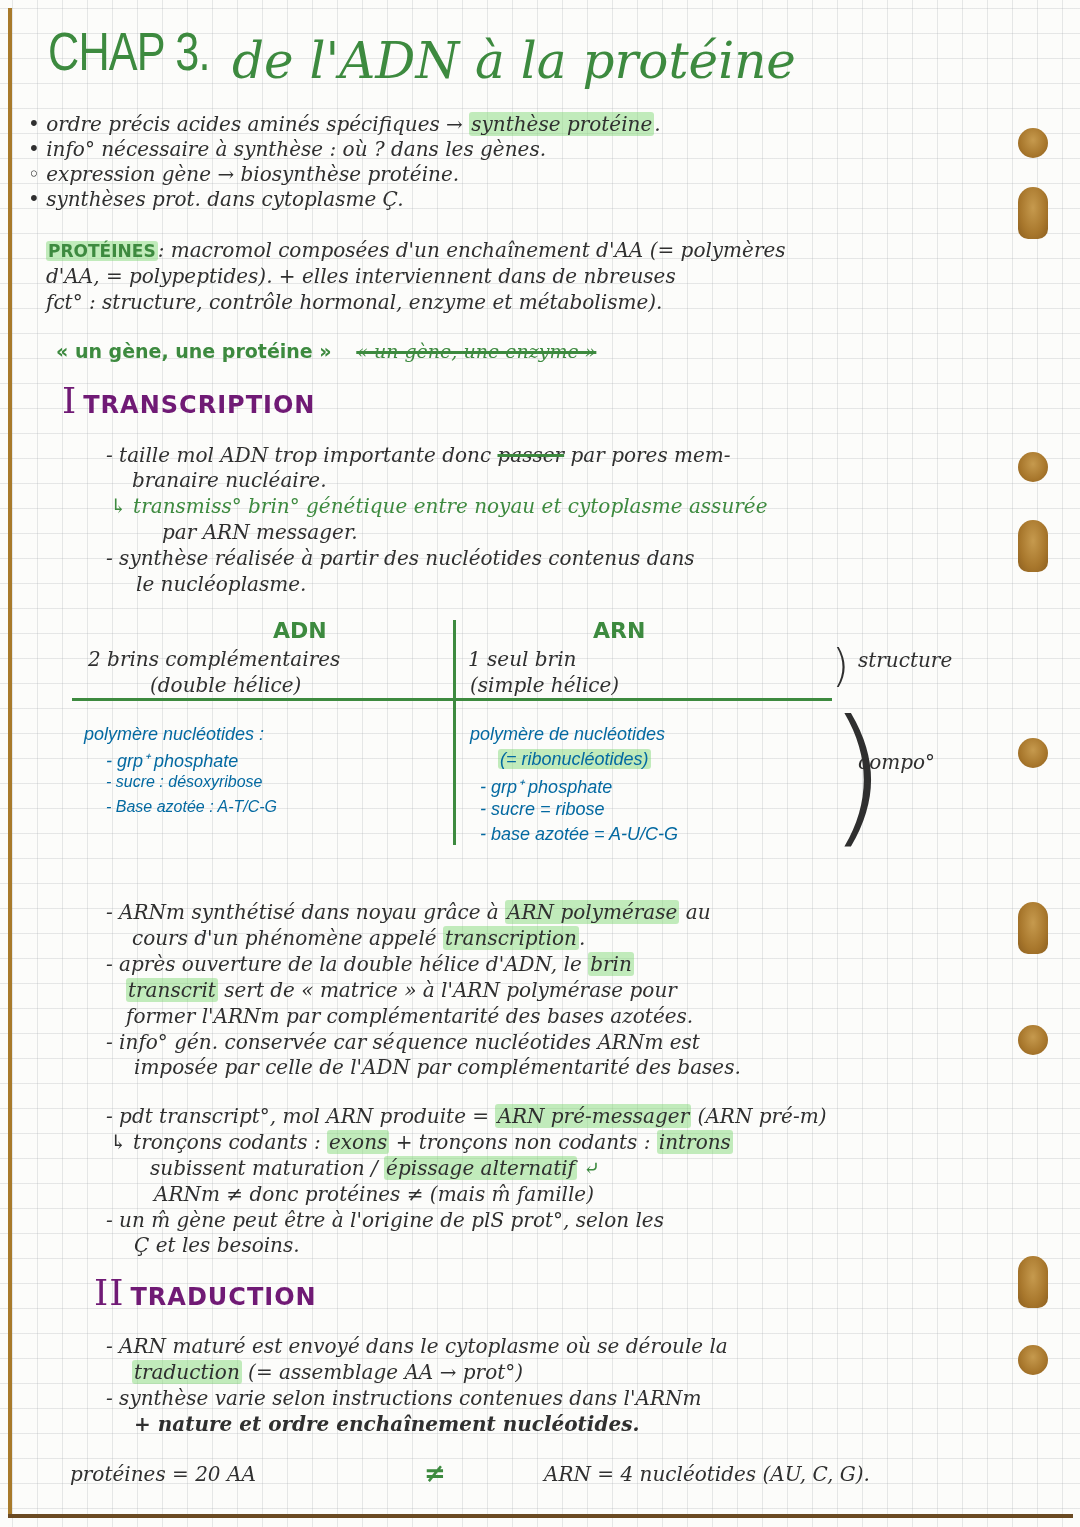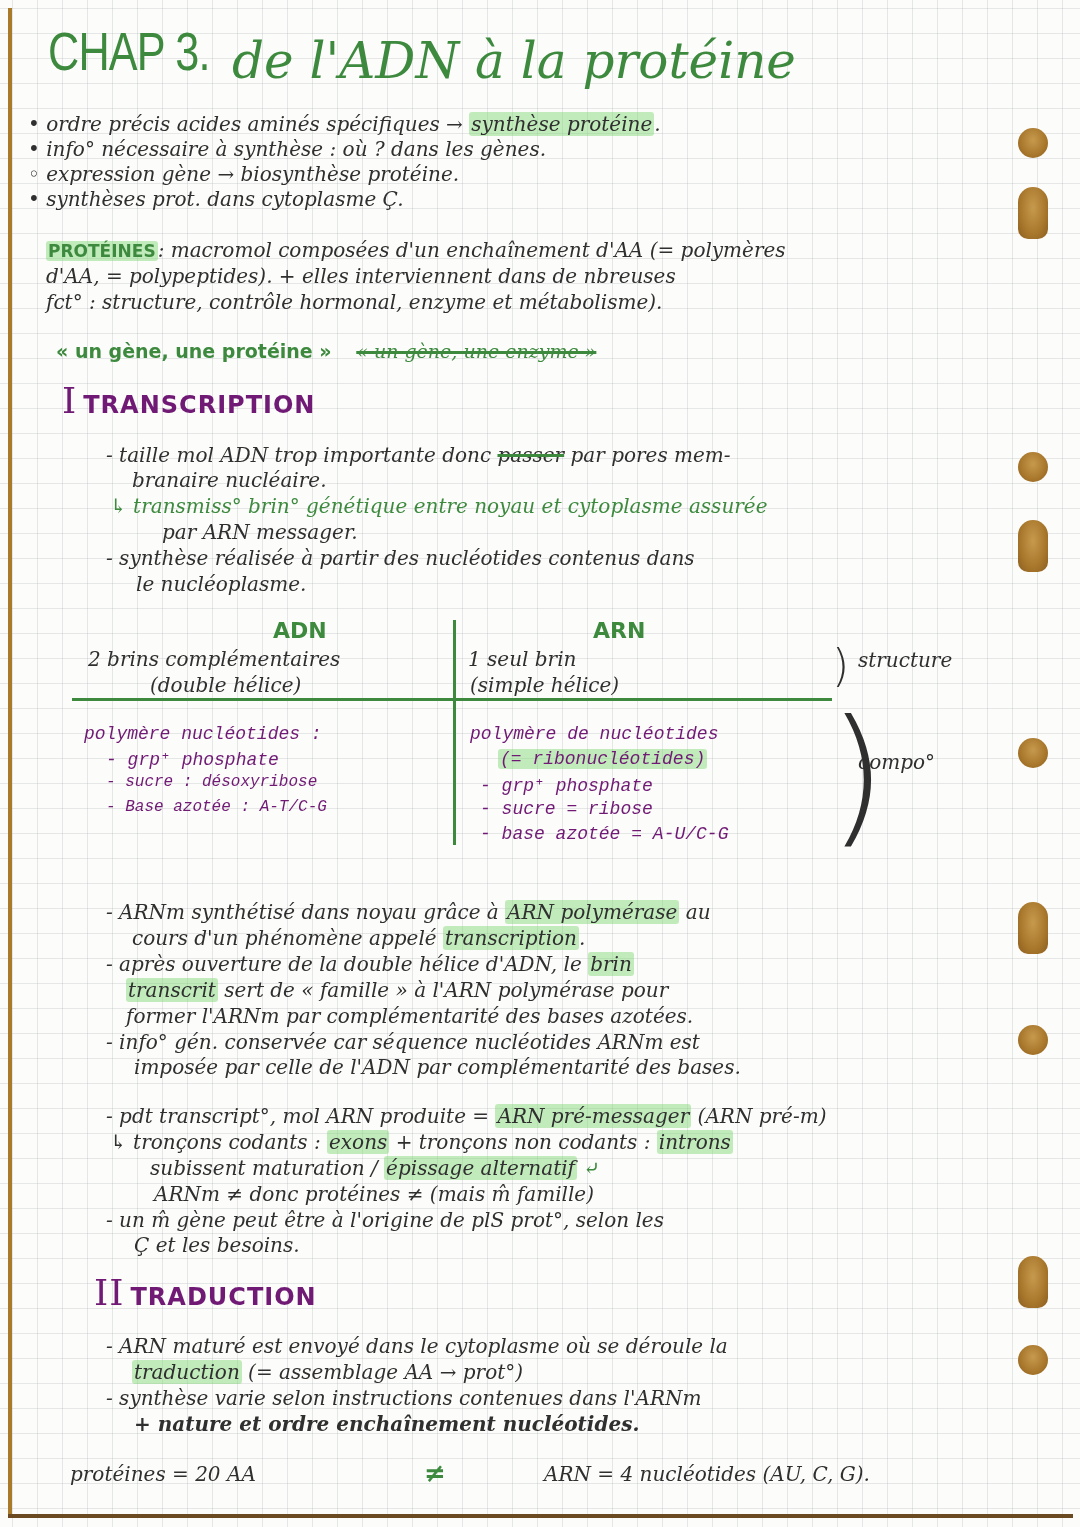--- a/index.html
+++ b/index.html
@@ -33,21 +33,21 @@
   }
   .hole-circle { height: 30px; border-radius: 50%; }
   .hole-pill { height: 52px; border-radius: 15px 15px 10px 10px; }
 
   .t { position: absolute; white-space: nowrap; font-family: "DejaVu Sans", sans-serif; }
   .green { color: #3d8a3f; }
   .hl { background: rgba(122, 214, 110, 0.45); border-radius: 3px; padding: 0 2px; }
   .title-chap { font-family: "Liberation Sans Narrow", "Liberation Sans", sans-serif; font-size: 54px; letter-spacing: -1px; color: #3d8a3f; transform: scaleX(0.8); transform-origin: left top; }
   .title-main { font-family: "DejaVu Serif", serif; font-style: italic; font-size: 50px; color: #3d8a3f; }
   .hand { font-family: "DejaVu Serif", serif; font-style: italic; font-size: 20px; color: #2f2f2f; }
-  .hand-s { font-family: Liberation Mono, monospace; font-style: italic; font-size: 18px; color: #701a75; }
+  .hand-s { font-family: Liberation Sans, sans-serif; font-style: italic; font-size: 18px; color: #0369a1; }
   .section { font-family: "DejaVu Sans", sans-serif; font-weight: bold; font-size: 24px; color: #701a75; letter-spacing: 1px; }
   .section .num { font-family: "DejaVu Serif", serif; font-weight: normal; font-size: 36px; margin-right: 6px; }
   .strike { text-decoration: line-through; text-decoration-color: #3d8a3f; text-decoration-thickness: 3px; }
   .col-head { font-family: "DejaVu Sans", sans-serif; font-weight: bold; font-size: 22px; color: #3d8a3f; margin-left: 45px; }
   .vline { position: absolute; left: 453px; top: 620px; width: 3px; height: 225px; background: #3d8a3f; }
   .hline { position: absolute; left: 72px; top: 698px; width: 760px; height: 3px; background: #3d8a3f; }
   .brace { position: absolute; font-family: "DejaVu Sans", sans-serif; color: #2f2f2f; font-weight: 200; }
 </style>
 </head>
 <body>
@@ -144,21 +144,21 @@
   <div class="t hand" style="left:106px; top:900px;">
     <span>- ARNm synthétisé dans noyau grâce à </span><span class="hl">ARN polymérase</span><span> au</span>
   </div>
   <div class="t hand" style="left:132px; top:926px;">
     <span>cours d'un phénomène appelé </span><span class="hl">transcription</span><span>.</span>
   </div>
   <div class="t hand" style="left:106px; top:952px;">
     <span>- après ouverture de la double hélice d'ADN, le </span><span class="hl">brin</span>
   </div>
   <div class="t hand" style="left:126px; top:978px;">
-    <span class="hl">transcrit</span><span> sert de « famille » à l'ARN polymérase pour</span>
+    <span class="hl">transcrit</span><span> sert de « matrice » à l'ARN polymérase pour</span>
   </div>
   <div class="t hand" style="left:126px; top:1004px;">former l'ARNm par complémentarité des bases azotées.</div>
   <div class="t hand" style="left:106px; top:1030px;">- info° gén. conservée car séquence nucléotides ARNm est</div>
   <div class="t hand" style="left:134px; top:1055px;">imposée par celle de l'ADN par complémentarité des bases.</div>
 </div>
 
 <div>
   <div class="t hand" style="left:106px; top:1104px;">
     <span>- pdt transcript°, mol ARN produite = </span><span class="hl">ARN pré-messager</span><span> (ARN pré-m)</span>
   </div>

